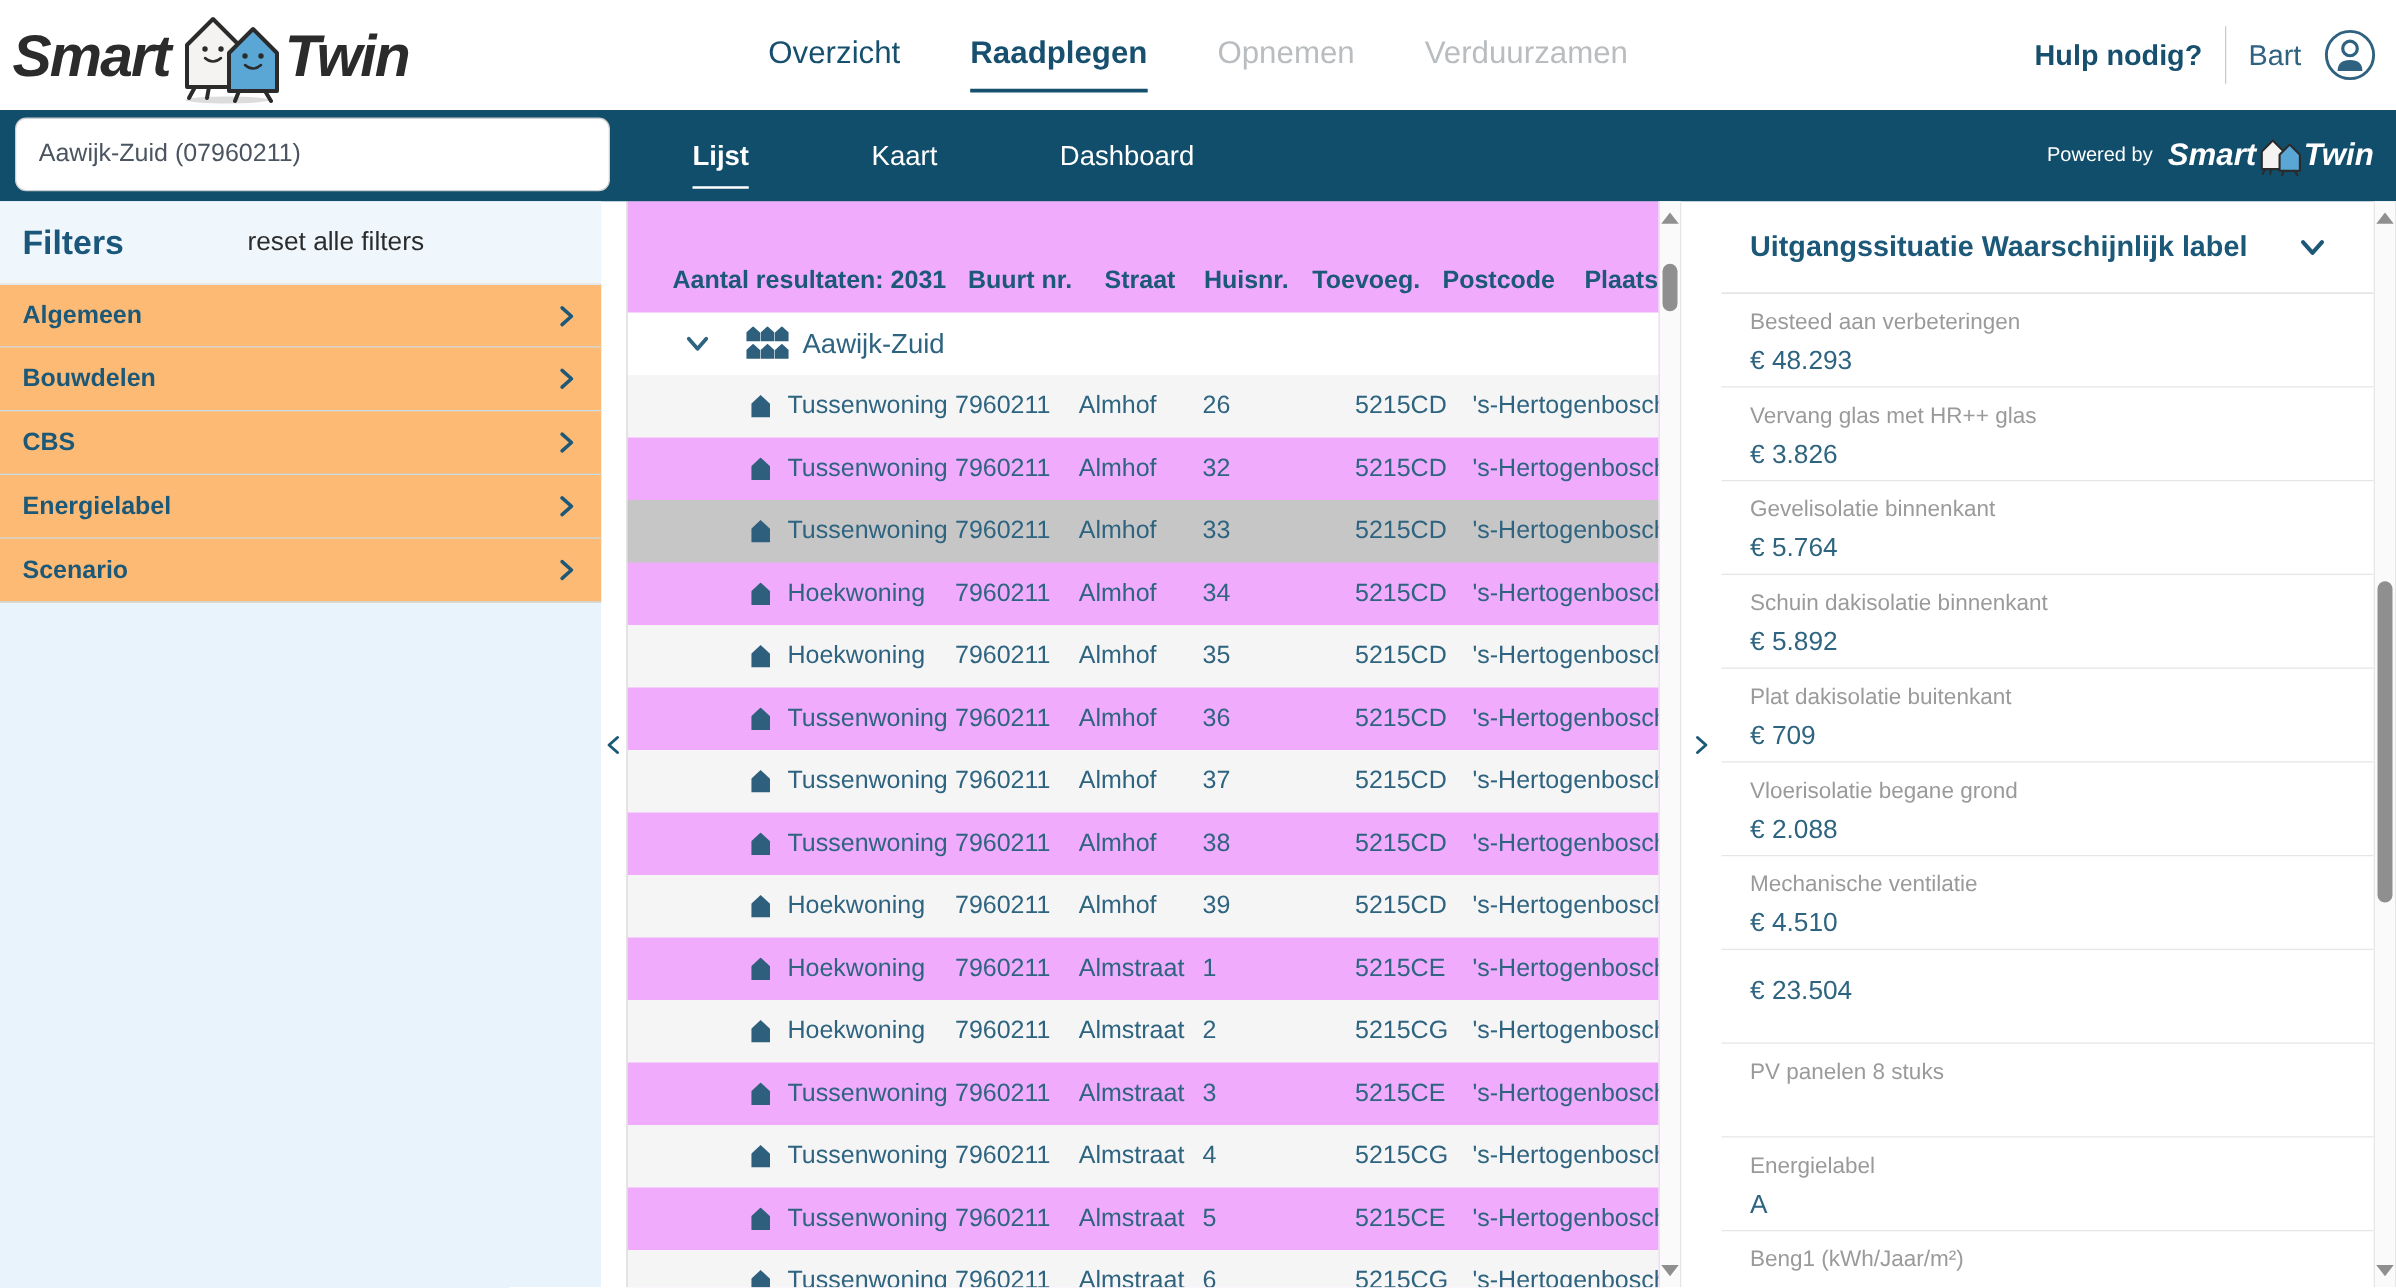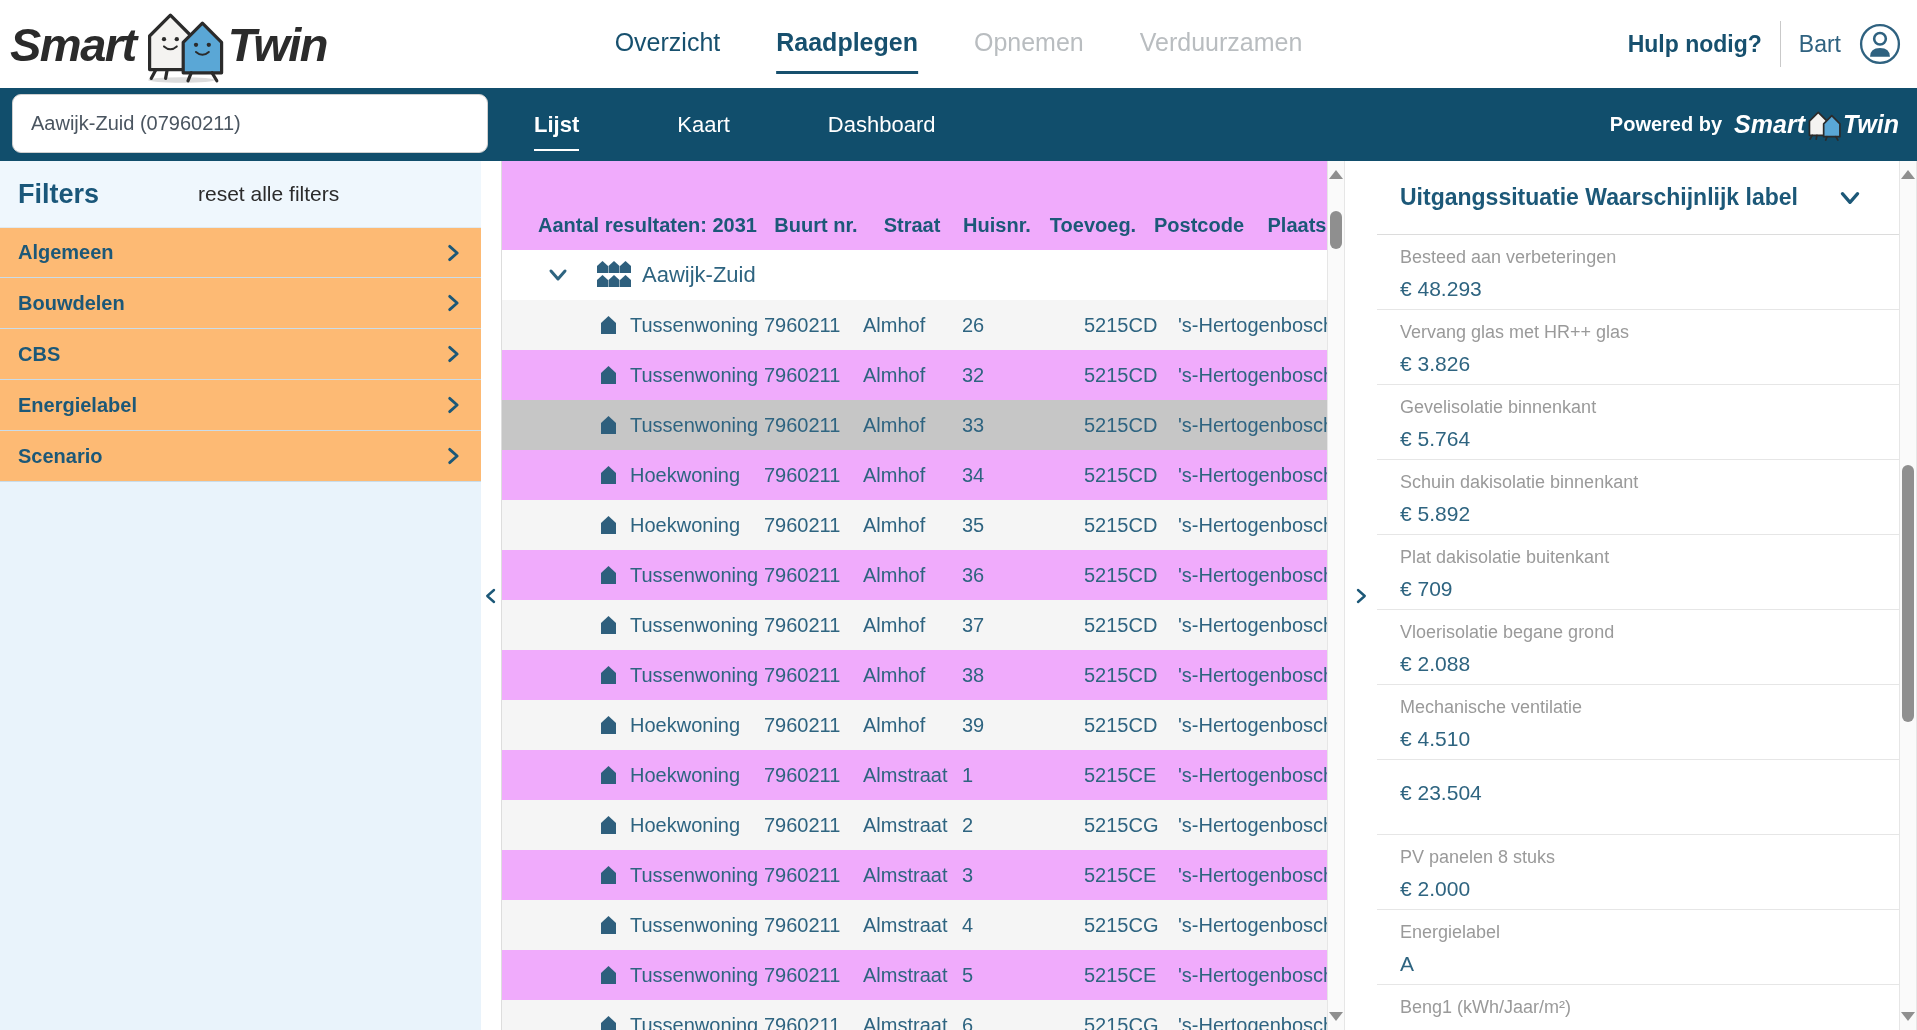--- a/index.html
+++ b/index.html
@@ -21,26 +21,26 @@
   .top-divider { width:1px; height:46px; background:#c9c9c9; }
   .user-name { font-size:23px; color:#2f6280; }
   .avatar-svg { width:42px; height:42px; }
 
   
   .subbar { height:73px; background:#114e6c; position:relative; }
   .search-box { position:absolute; left:12px; top:6px; width:476px; height:59px; background:#fff;
                 border-radius:9px; border:1px solid #cfcfcf; display:flex; align-items:center; padding:0 18px; }
   .search-input { border:none; outline:none; width:100%; font-size:20px; color:#4a5560; background:transparent;
                   font-family:inherit; }
-  .tabs { position:absolute; left:532px; top:0; height:100%; display:flex; gap:94px; align-items:center; }
+  .tabs { position:absolute; left:552px; top:0; height:100%; display:flex; gap:94px; align-items:center; }
   .tab { color:#fff; font-size:22px; position:relative; padding:4px 2px; cursor:pointer; }
   .tab.active { font-weight:bold; }
   .tab.active::after { content:""; position:absolute; left:2px; right:2px; bottom:-9px; height:2px; background:#fff; }
   .powered { position:absolute; right:18px; top:0; height:100%; display:flex; align-items:center; gap:12px; }
-  .powered-label { color:#fff; font-size:20px; font-weight:700; }
+  .powered-label { color:#fff; font-size:16px; font-weight:400; }
   .powered-brand { display:flex; align-items:center; color:#fff; font-size:25px; font-weight:bold; font-style:italic; }
   .powered-svg { width:44px; height:35px; margin:0 -3px; }
 
   
   .main { display:flex; height:869px; }
 
   
   .sidebar { width:481px; flex:none; background:#e9f3fb; }
   .sidebar-head { height:66px; background:#eff7fd; position:relative; display:flex; align-items:center; }
   .sidebar-title { font-size:27px; font-weight:bold; color:#1a577a; margin-left:18px; }
@@ -458,21 +458,20 @@
           </div>
           <div class="d-item">
             <div class="d-label">Mechanische ventilatie</div>
             <div class="d-value">€ 4.510</div>
           </div>
           <div class="d-item">
             <div class="d-value">€ 23.504</div>
           </div>
           <div class="d-item">
             <div class="d-label">PV panelen 8 stuks</div>
-            <div class="d-value">€ 2.000</div>
           </div>
           <div class="d-item">
             <div class="d-label">Energielabel</div>
             <div class="d-value">A</div>
           </div>
           <div class="d-item">
             <div class="d-label">Beng1 (kWh/Jaar/m²)</div>
             <div class="d-value">101.93</div>
           </div>
         </div>

